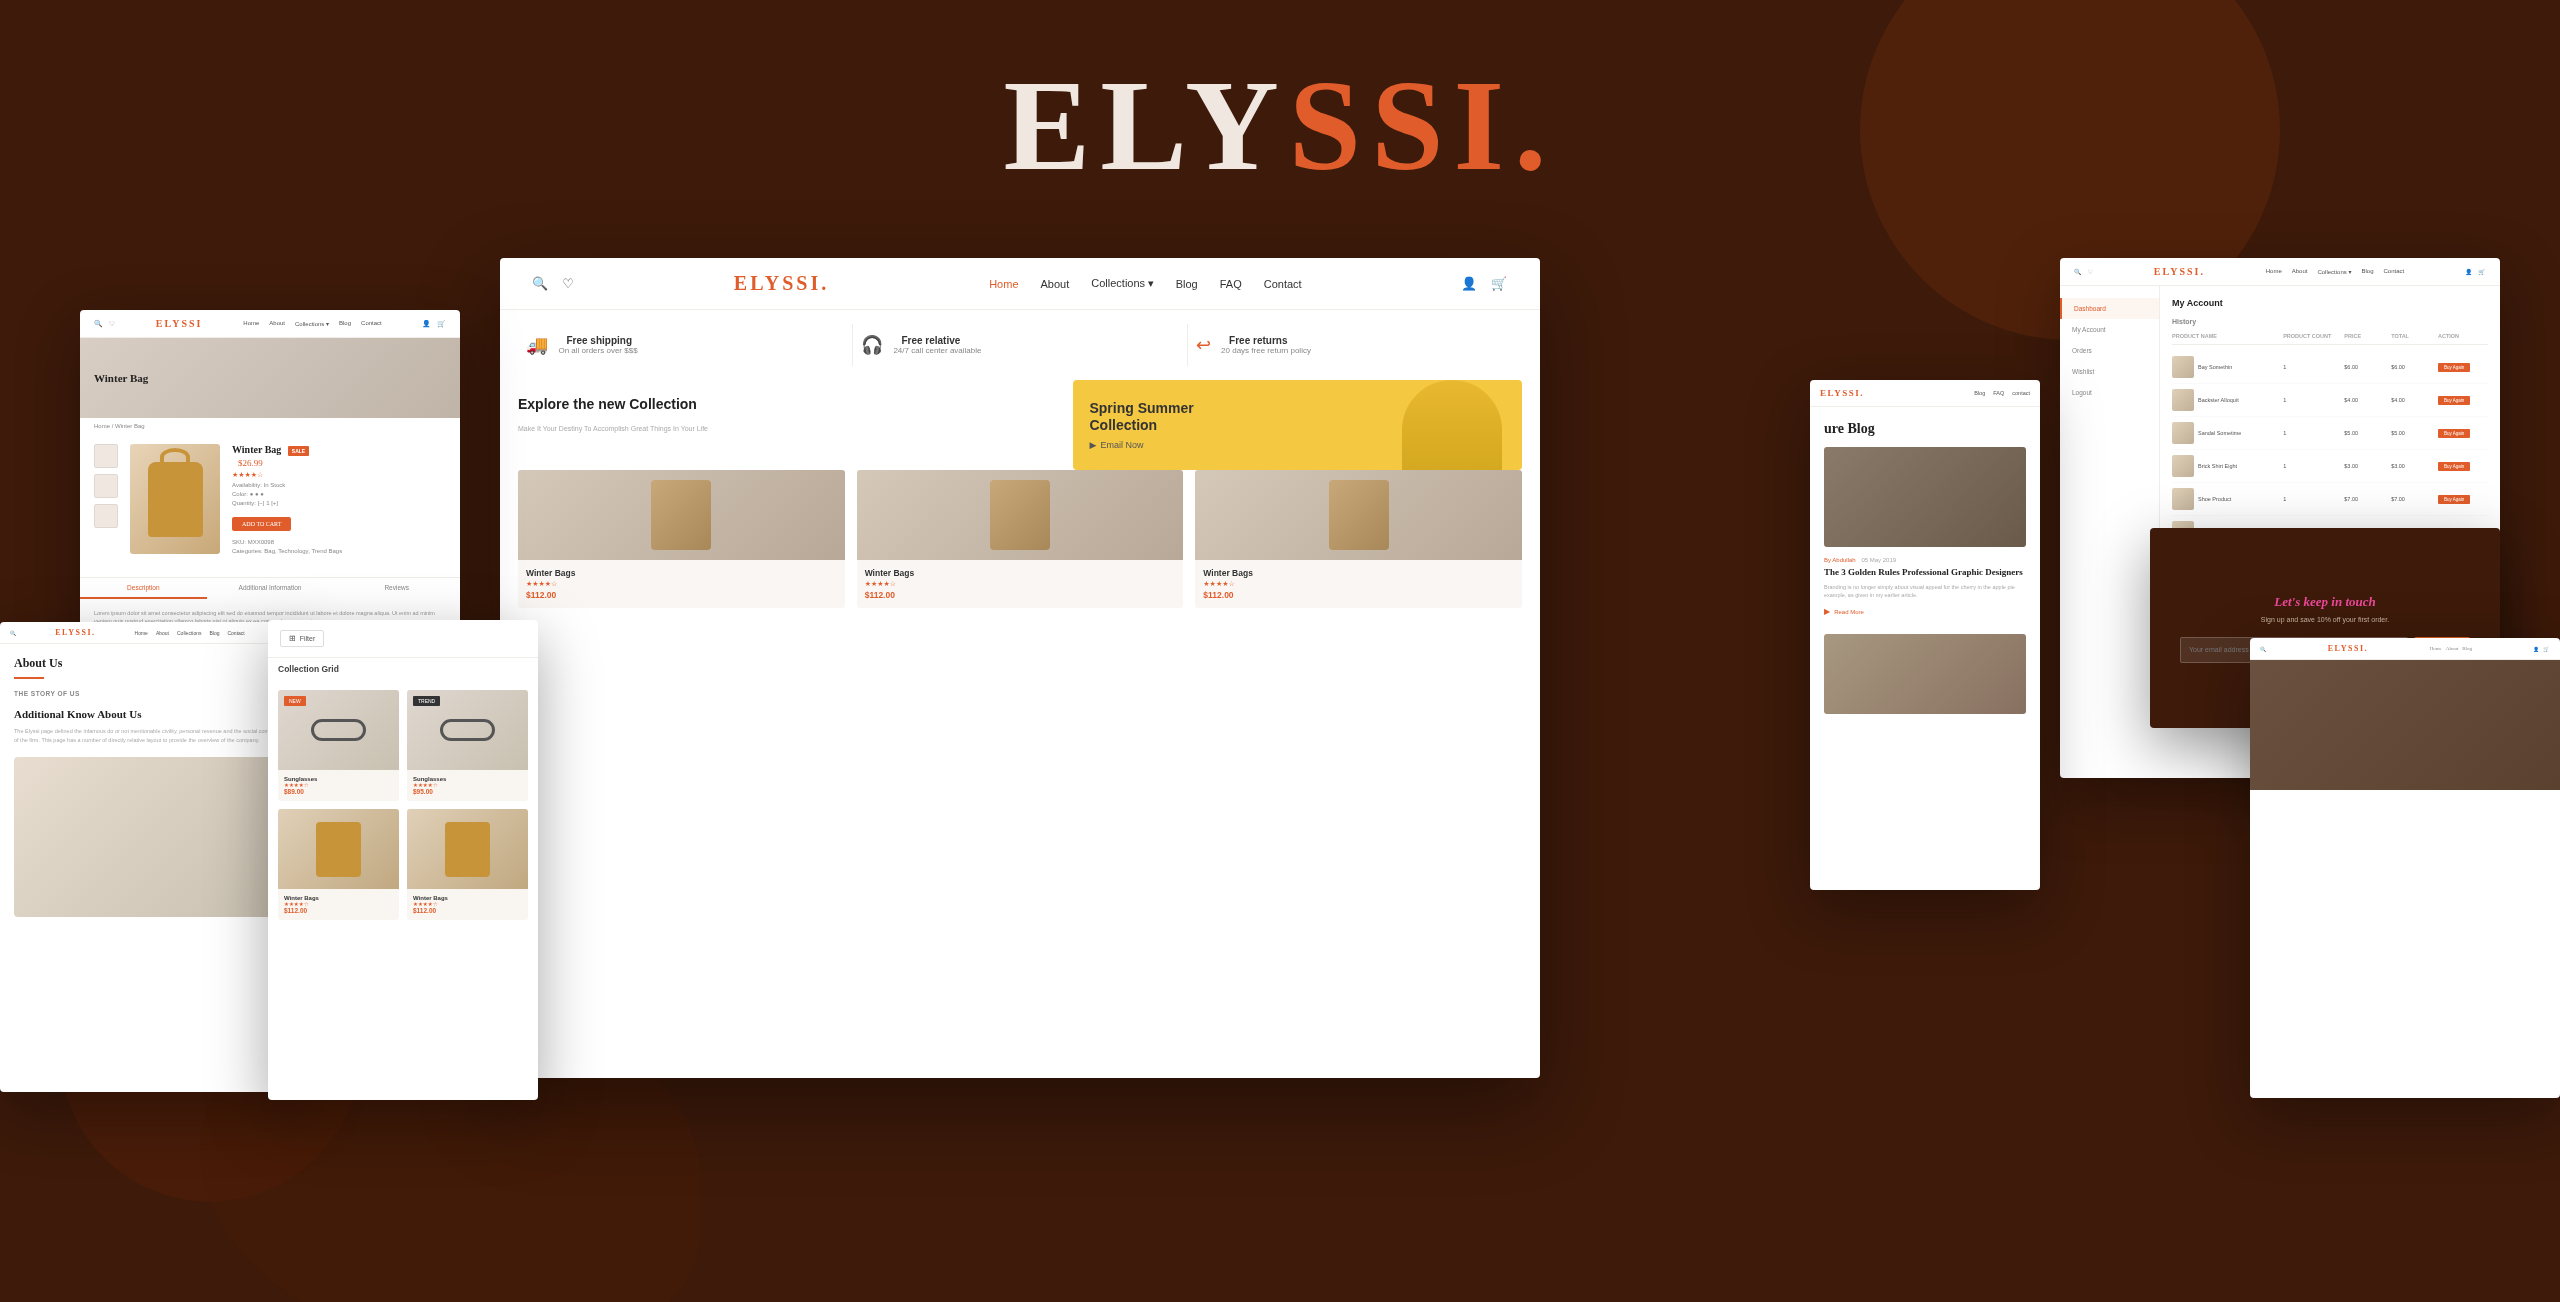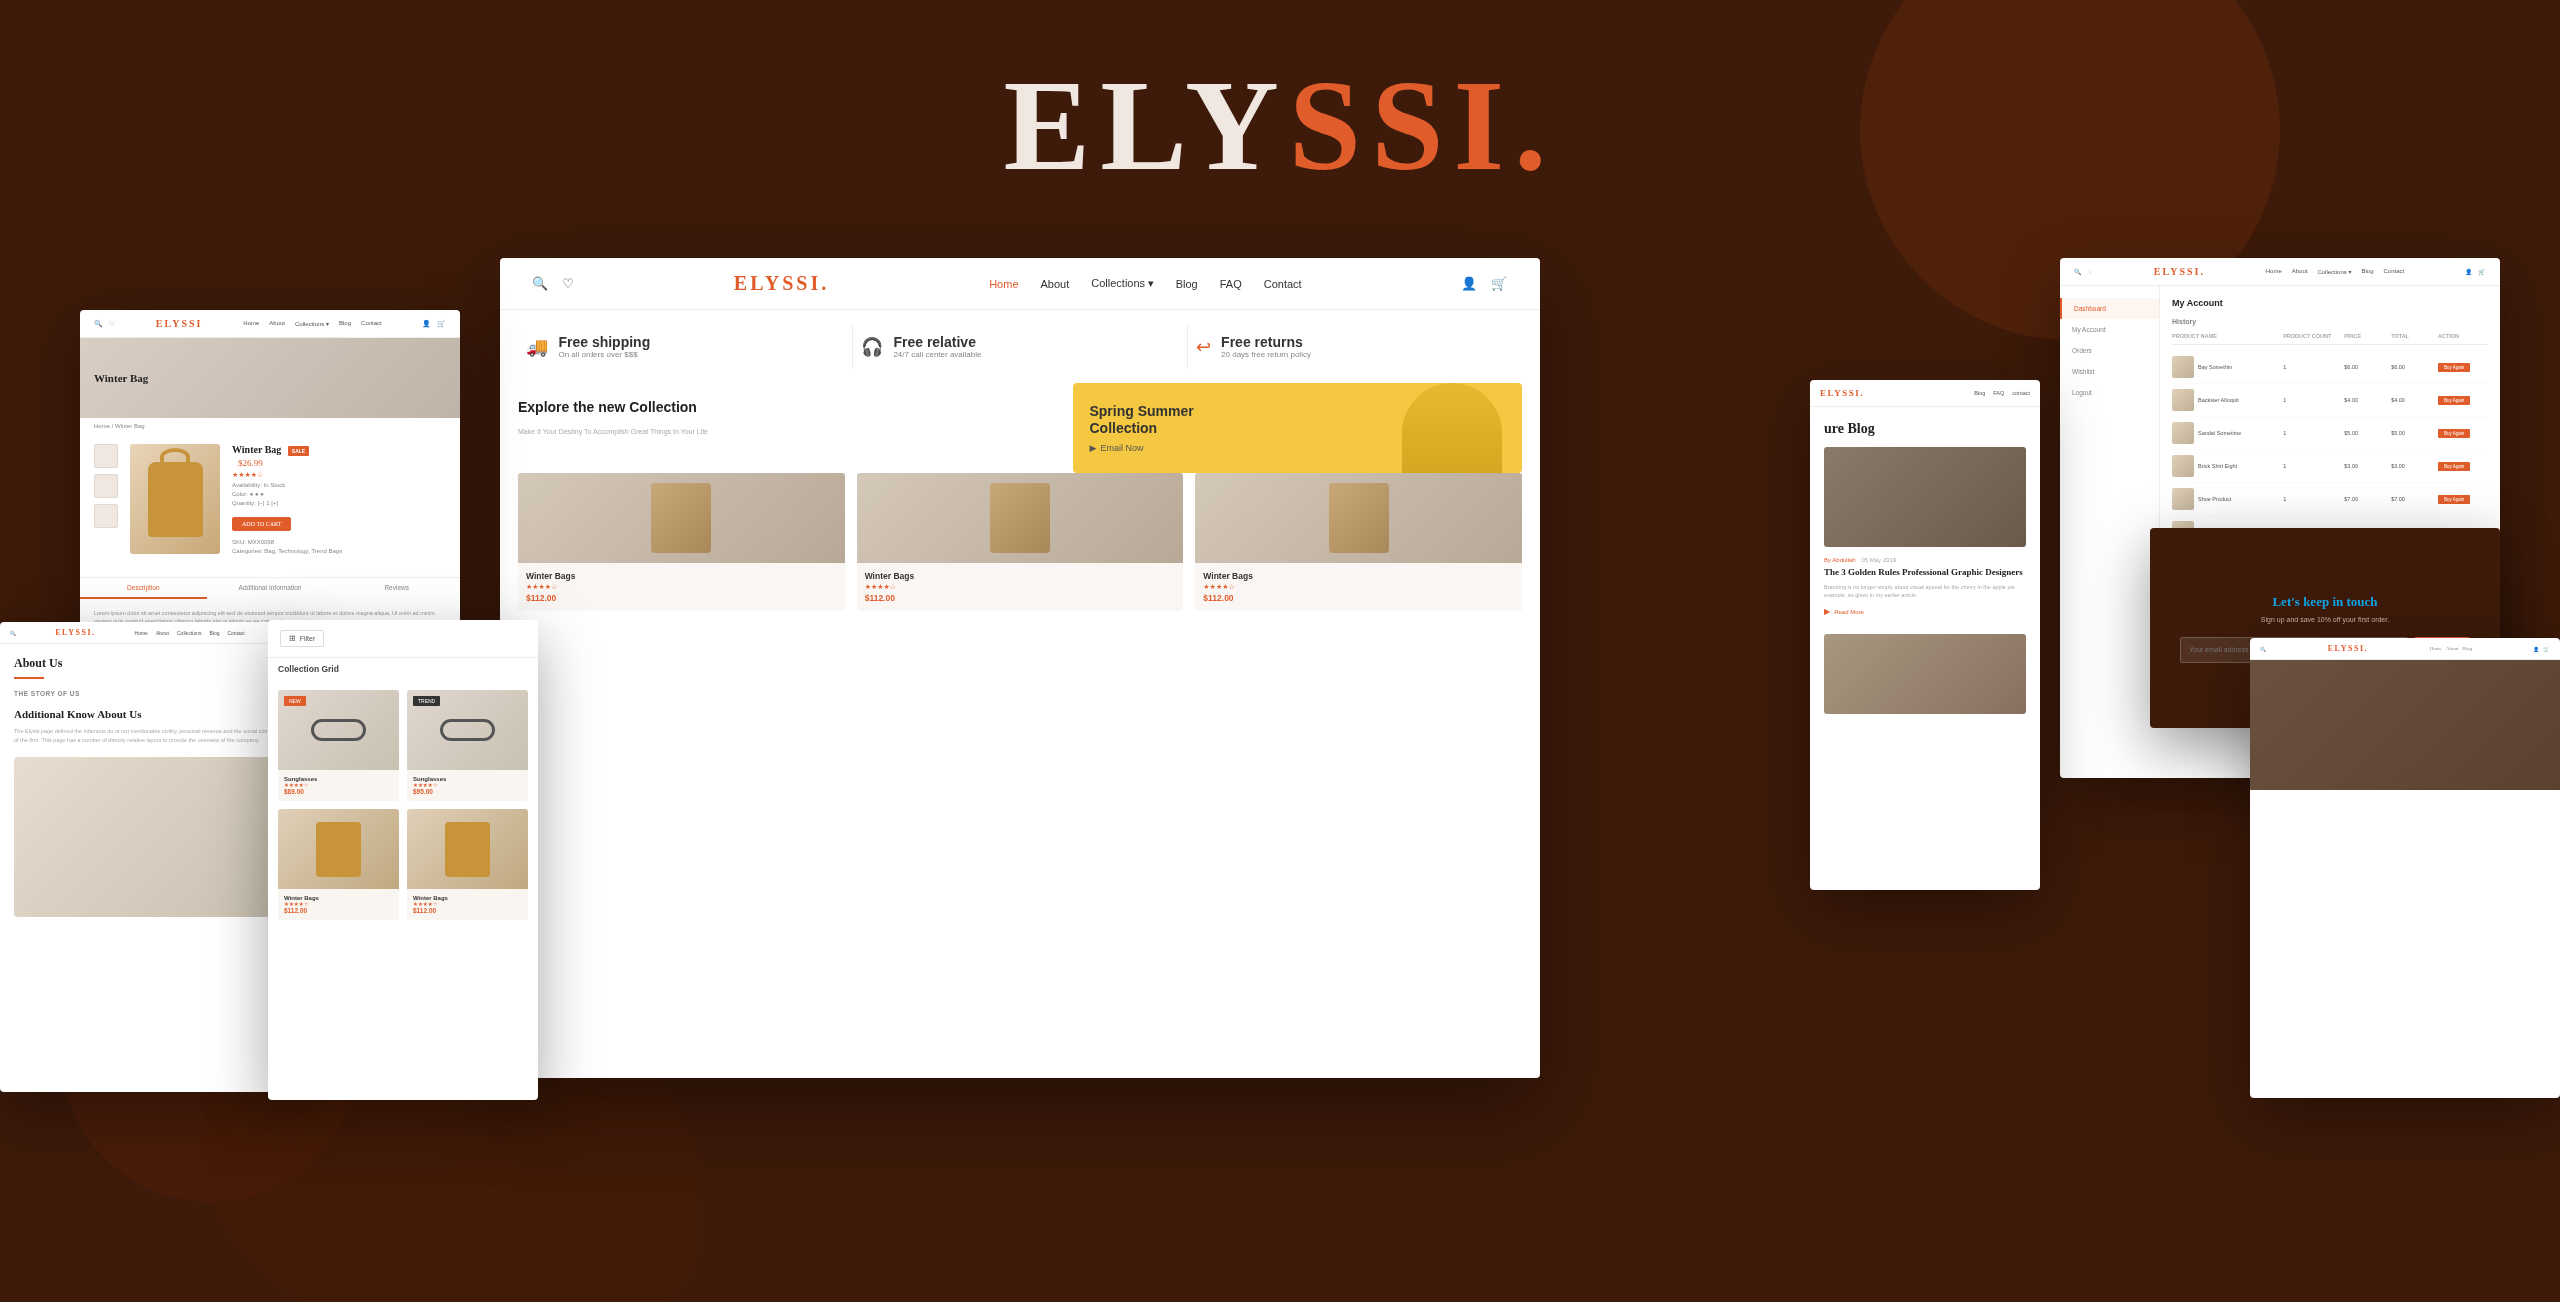--- a/index.html
+++ b/index.html
@@ -185,24 +185,25 @@
       padding: 10px 8px;
       border-right: 1px solid #f0ece8;
     }
     .feature-item:last-child { border-right: none; }
     .feature-icon {
       font-size: 18px;
       color: #e05c2a;
     }
     .feature-text { }
     .feature-title {
-      font-size: 14px;
+      font-size: 10px;
       font-weight: 700;
       font-family: sans-serif;
       color: #333;
+      margin-left: 8px;
     }
     .feature-desc {
       font-size: 8px;
       color: #888;
       font-family: sans-serif;
     }
 
     
     .section-heading {
       text-align: center;
@@ -842,23 +843,24 @@
       overflow: hidden;
       display: flex;
       align-items: center;
       justify-content: center;
       flex-direction: column;
       padding: 20px 30px;
     }
     .nl-heading {
       font-size: 13px;
       font-weight: 700;
-      color: #0ea5e9;
+      color: #ec4899;
       text-align: center;
       margin-bottom: 6px;
+      font-style: italic;
     }
     .nl-subtext {
       font-size: 7px;
       color: #c8b0a0;
       font-family: sans-serif;
       text-align: center;
       margin-bottom: 14px;
     }
     .nl-input-row {
       display: flex;

